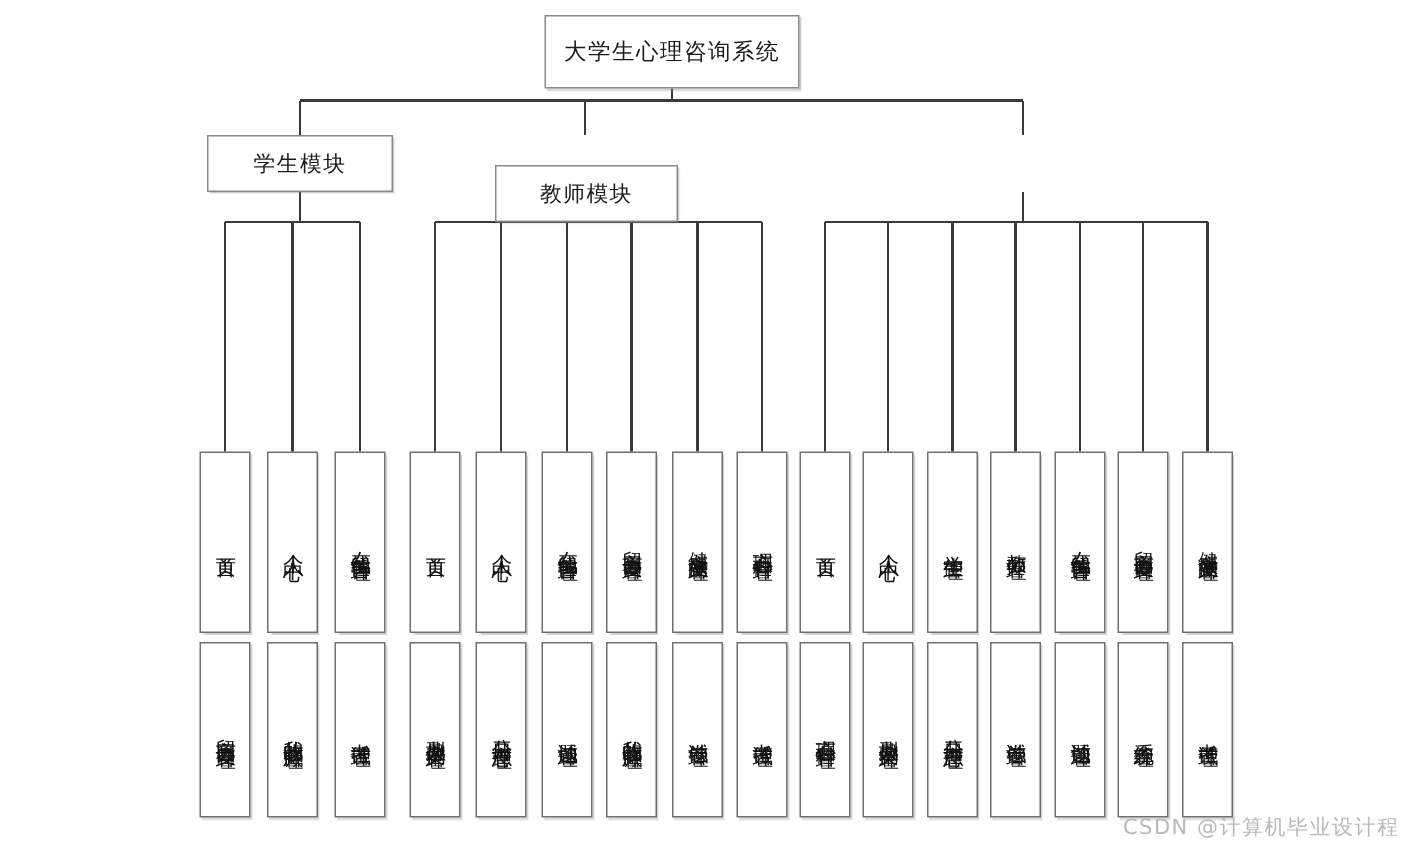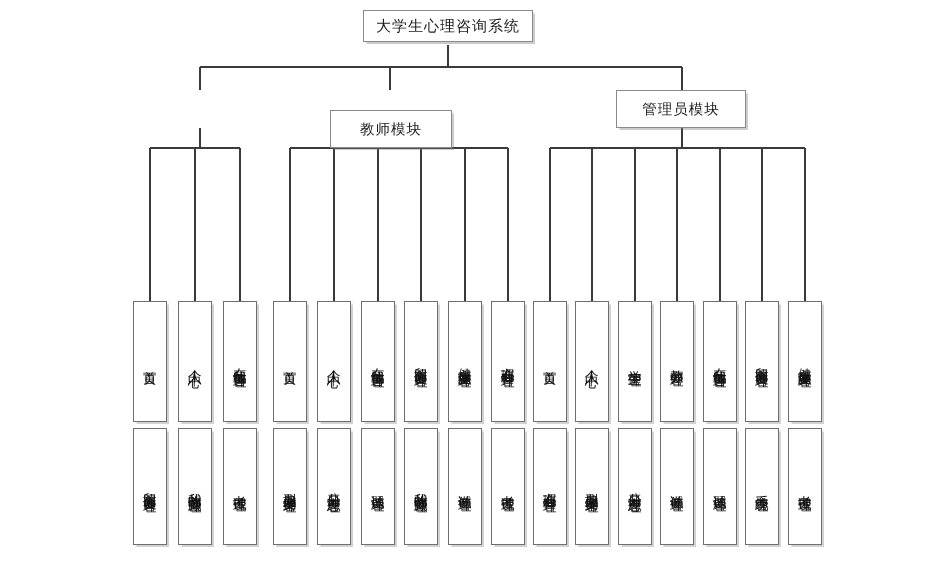--- a/index.html
+++ b/index.html
@@ -76,30 +76,30 @@
       <path d="M550 148 L550 301"></path>
       <path d="M592 148 L592 301"></path>
       <path d="M635 148 L635 301"></path>
       <path d="M677 148 L677 301"></path>
       <path d="M720 148 L720 301"></path>
       <path d="M762 148 L762 301"></path>
       <path d="M805 148 L805 301"></path>
     </g>
   </svg>
 
-  <div class="node root" style="left:363px;top:10px;width:170px;height:32px;">
+  <div class="node root" style="left:363px;top:10px;width:170px;height:49px;">
     <span>大学生心理咨询系统</span>
   </div>
 
+  <div class="node module" style="left:138px;top:90px;width:124px;height:38px;">
+    <span>学生模块</span>
+  </div>
   <div class="node module" style="left:330px;top:90px;width:122px;height:38px;margin-top:20px;">
     <span>教师模块</span>
   </div>
-  <div class="node module" style="left:616px;top:90px;width:130px;height:38px;">
-    <span>管理员模块</span>
-  </div>
 
   <div class="leaf" style="left:133px;top:301px;width:34px;height:121px;">
     <span class="vtext">首页</span>
   </div>
   <div class="leaf" style="left:178px;top:301px;width:34px;height:121px;">
     <span class="vtext">个人中心</span>
   </div>
   <div class="leaf" style="left:223px;top:301px;width:34px;height:121px;">
     <span class="vtext">在线留言管理</span>
   </div>
@@ -189,13 +189,14 @@
   <div class="leaf" style="left:703px;top:428px;width:34px;height:117px;">
     <span class="vtext">试题管理</span>
   </div>
   <div class="leaf" style="left:745px;top:428px;width:34px;height:117px;">
     <span class="vtext">系统管理</span>
   </div>
   <div class="leaf" style="left:788px;top:428px;width:34px;height:117px;">
     <span class="vtext">考试管理</span>
   </div>
 
+  <div class="watermark">CSDN @计算机毕业设计程</div>
 </div>
 
 </body></html>

